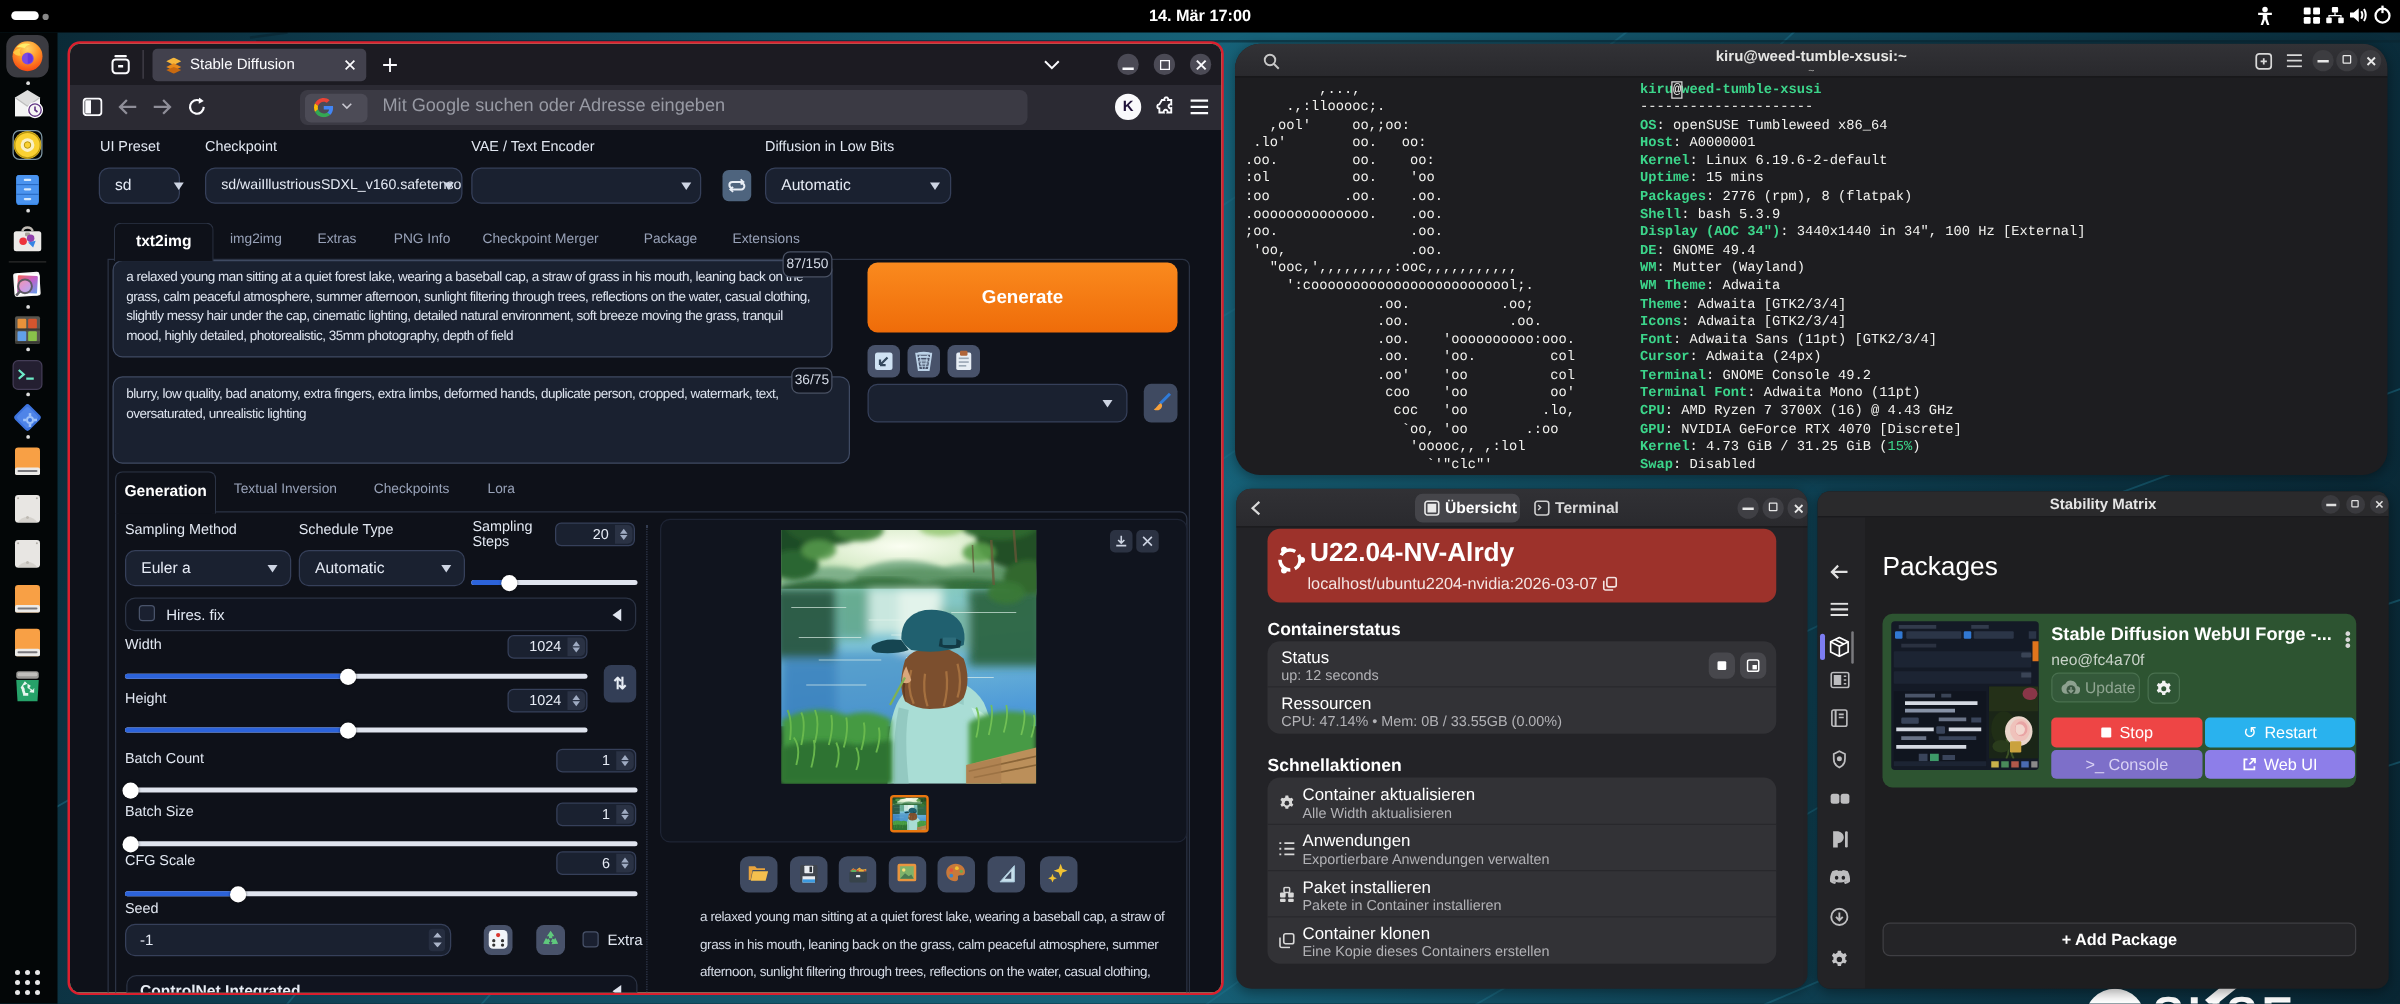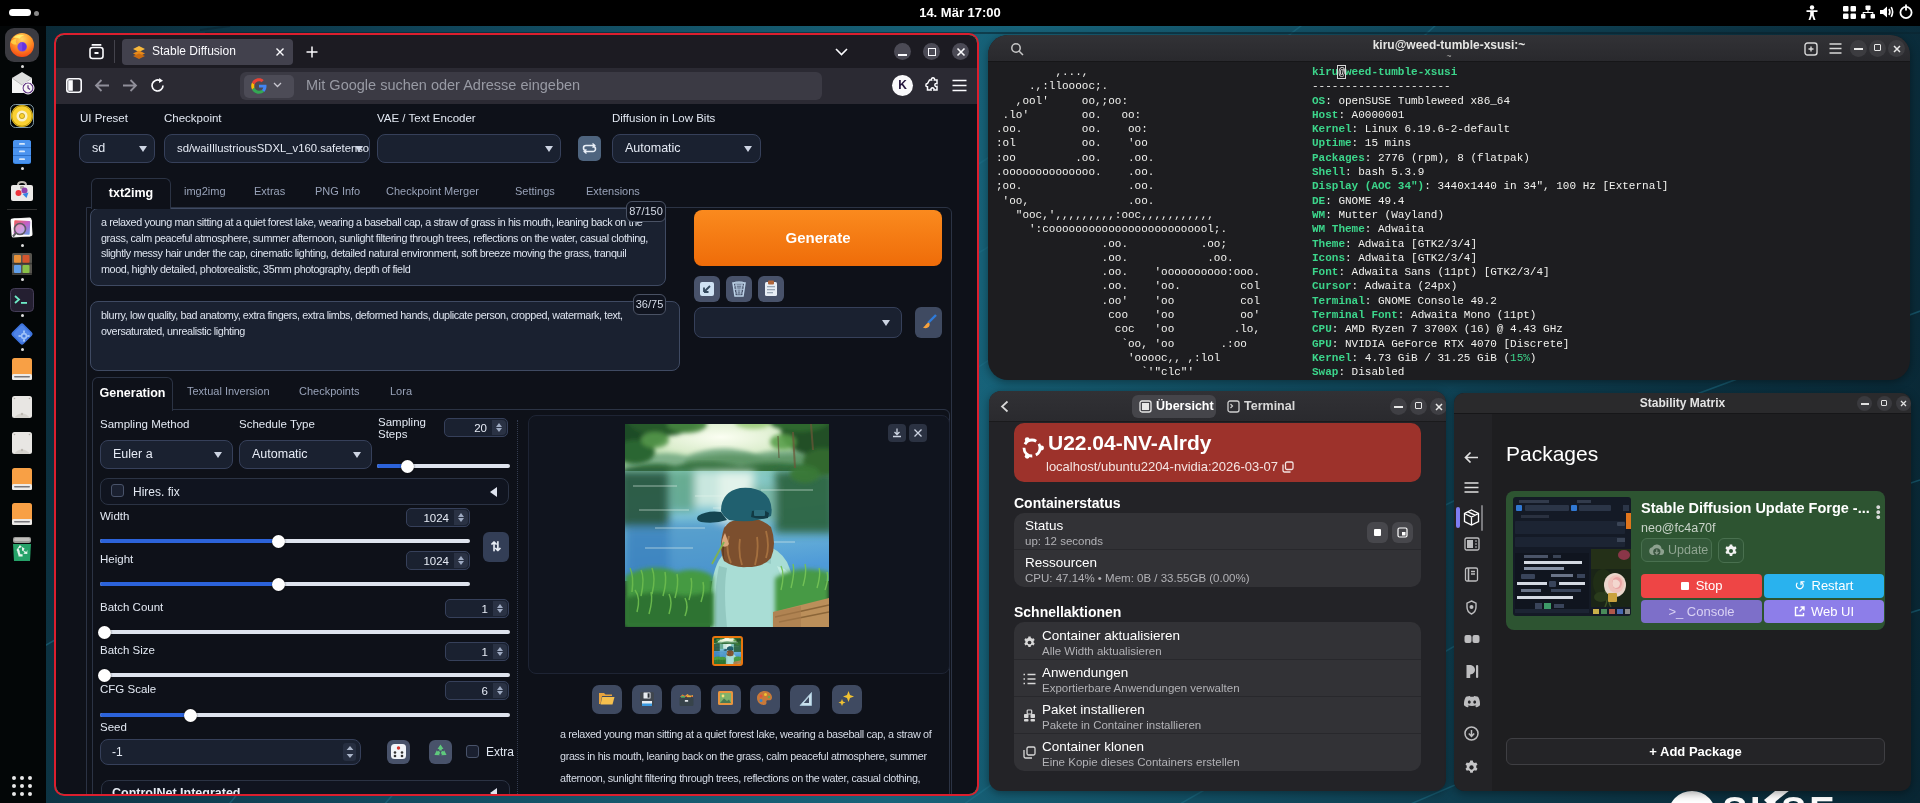--- a/index.html
+++ b/index.html
@@ -346,40 +346,40 @@
       <svg class="abs" style="left:896px;top:11px" width="15" height="13" viewBox="0 0 15 13" stroke="#fbfbfe" stroke-width="1.7">
           <path d="M0.5 1.5 L14.5 1.5 M0.5 6.5 L14.5 6.5 M0.5 11.5 L14.5 11.5"></path>
         </svg>
     </div>
     <div id="bcontent" class="abs">
 
       <div class="lbl" style="left:24px;top:8px">UI Preset</div>
       <div class="lbl" style="left:108px;top:8px">Checkpoint</div>
       <div class="lbl" style="left:321px;top:8px">VAE / Text Encoder</div>
       <div class="lbl" style="left:556px;top:8px">Diffusion in Low Bits</div>
-      <div class="dd" style="left:23px;top:30px;width:76px">sd</div>
+      <div class="dd" style="left:23px;top:30px;width:65px">sd</div>
         <div class="caret" style="left:83px;top:42px"></div>
       <div class="dd" style="left:108px;top:30px;width:206px;white-space:nowrap;overflow:hidden;font-size:11.3px">sd/waiIllustriousSDXL_v160.safetenso</div>
         <div class="caret" style="left:299px;top:42px"></div>
       <div class="dd" style="left:321px;top:30px;width:184px"></div>
         <div class="caret" style="left:489px;top:42px"></div>
       <div class="abs" style="left:522px;top:32px;width:23px;height:25px;background:#4e647e;border-radius:5px"></div>
       <svg class="abs" style="left:526px;top:37px" width="15" height="15" viewBox="0 0 15 15" fill="none" stroke="#e8eef6" stroke-width="1.6">
           <path d="M12.5 4.5 H4 a2.5 2.5 0 0 0 0 5 M2.5 10.5 H11 a2.5 2.5 0 0 0 0 -5"></path>
           <path d="M10.5 2.5 L12.8 4.5 L10.5 6.5 M4.5 8.5 L2.2 10.5 L4.5 12.5" stroke-width="1.4"></path>
         </svg>
       <div class="dd" style="left:556px;top:30px;width:149px">Automatic</div>
         <div class="caret" style="left:688px;top:42px"></div>
 
       <div class="abs" style="left:35px;top:74px;width:80px;height:31px;border:1px solid #2b3344;border-bottom:none;border-radius:6px 6px 0 0;background:#0e1119;z-index:2;text-align:center;line-height:28px;font-size:12.5px;color:#fff;font-weight:bold">txt2img</div>
       <div class="sdtab" style="left:128px;top:81px">img2img</div>
       <div class="sdtab" style="left:198px;top:81px">Extras</div>
       <div class="sdtab" style="left:259px;top:81px">PNG Info</div>
       <div class="sdtab" style="left:330px;top:81px">Checkpoint Merger</div>
-      <div class="sdtab" style="left:459px;top:81px">Settings</div>
+      <div class="sdtab" style="left:459px;top:81px">Package</div>
       <div class="sdtab" style="left:530px;top:81px">Extensions</div>
       <div class="abs" style="left:30px;top:103px;width:866px;height:700px;border:1px solid #2b3344;border-radius:0 6px 6px 6px"></div>
 
       <div class="abs" style="left:34px;top:104px;width:576px;height:78px;background:#1a2130;border:1.5px solid #3f4a62;border-radius:8px;padding:6px 10px;font-size:10.8px;letter-spacing:-0.4px;line-height:15.5px;color:#dde3ee">a relaxed young man sitting at a quiet forest lake, wearing a baseball cap, a straw of grass in his mouth, leaning back on the grass, calm peaceful atmosphere, summer afternoon, sunlight filtering through trees, reflections on the water, casual clothing, slightly messy hair under the cap, cinematic lighting, detailed natural environment, soft breeze moving the grass, tranquil mood, highly detailed, photorealistic, 35mm photography, depth of field</div>
       <div class="abs" style="left:570px;top:97px;width:40px;height:21px;background:#10141f;border:1.5px solid #4a5264;border-radius:6px;text-align:center;line-height:19px;font-size:11px;color:#d4dae6">87/150</div>
 
       <div class="abs" style="left:34px;top:197px;width:590px;height:70px;background:#1a2130;border:1.5px solid #3f4a62;border-radius:8px;padding:6px 10px;font-size:10.8px;letter-spacing:-0.4px;line-height:15.5px;color:#dde3ee">blurry, low quality, bad anatomy, extra fingers, extra limbs, deformed hands, duplicate person, cropped, watermark, text, oversaturated, unrealistic lighting</div>
       <div class="abs" style="left:577px;top:190px;width:33px;height:21px;background:#10141f;border:1.5px solid #4a5264;border-radius:6px;text-align:center;line-height:19px;font-size:11px;color:#d4dae6">36/75</div>
 
       <div class="abs" style="left:638px;top:106px;width:248px;height:56px;background:linear-gradient(#fa8a1e,#ef6c09);border-radius:8px;text-align:center;line-height:56px;font-size:15px;font-weight:bold;color:#fff">Generate</div>
@@ -931,21 +931,21 @@
         </svg>
       </div>
       <div class="abs" style="left:95px;top:96px;width:9px;height:9px;background:#caa23e;border-radius:1px"></div>
       <div class="abs" style="left:2px;top:112px;width:74px;height:4px;background:#1c2433"></div>
       <div class="abs" style="left:80px;top:112px;width:6px;height:5px;background:#c8b04a"></div>
       <div class="abs" style="left:88px;top:112px;width:6px;height:5px;background:#4a8a5a"></div>
       <div class="abs" style="left:96px;top:112px;width:6px;height:5px;background:#b0584a"></div>
       <div class="abs" style="left:104px;top:112px;width:6px;height:5px;background:#4a6ab0"></div>
       <div class="abs" style="left:112px;top:112px;width:5px;height:5px;background:#8a8a8a"></div>
     </div>
-    <div class="abs" style="left:187px;top:107px;width:230px;font-size:14.5px;font-weight:bold;color:#fff;white-space:nowrap;overflow:hidden">Stable Diffusion Update Forge -...</div>
+    <div class="abs" style="left:187px;top:107px;width:230px;font-size:14.5px;font-weight:bold;color:#fff;white-space:nowrap;overflow:hidden">Stable Diffusion WebUI Forge -...</div>
     <div class="abs" style="left:422px;top:106px;width:3px;font-size:13px;color:#d8d8d8;font-weight:bold;line-height:5px"><br>•<br>•<br>•</div>
     <div class="abs" style="left:187px;top:128px;font-size:12.5px;color:#c9d3c9">neo@fc4a70f</div>
     <div class="abs" style="left:187px;top:145px;width:71px;height:24px;background:#34593a;border:1px solid #49704f;border-radius:6px"></div>
     <svg class="abs" style="left:194px;top:150px" width="16" height="13" viewBox="0 0 16 13" fill="#8da18f">
         <path d="M4.5 12 A4 4 0 0 1 4.2 4.2 A5 5 0 0 1 13.6 5.7 A3.2 3.2 0 0 1 12.5 12 Z"></path>
         <circle cx="8.8" cy="8.8" r="3.6" fill="#3a5540"></circle>
         <path d="M8.8 6.5 V10.5 M7 9 L8.8 11 L10.6 9" stroke="#8da18f" stroke-width="1.1" fill="none"></path>
       </svg>
     <div class="abs" style="left:214px;top:150px;font-size:12.5px;color:#90a592">Update</div>
     <div class="abs" style="left:264px;top:145px;width:26px;height:25px;background:#2f5535;border:1px solid #49704f;border-radius:6px"></div>

